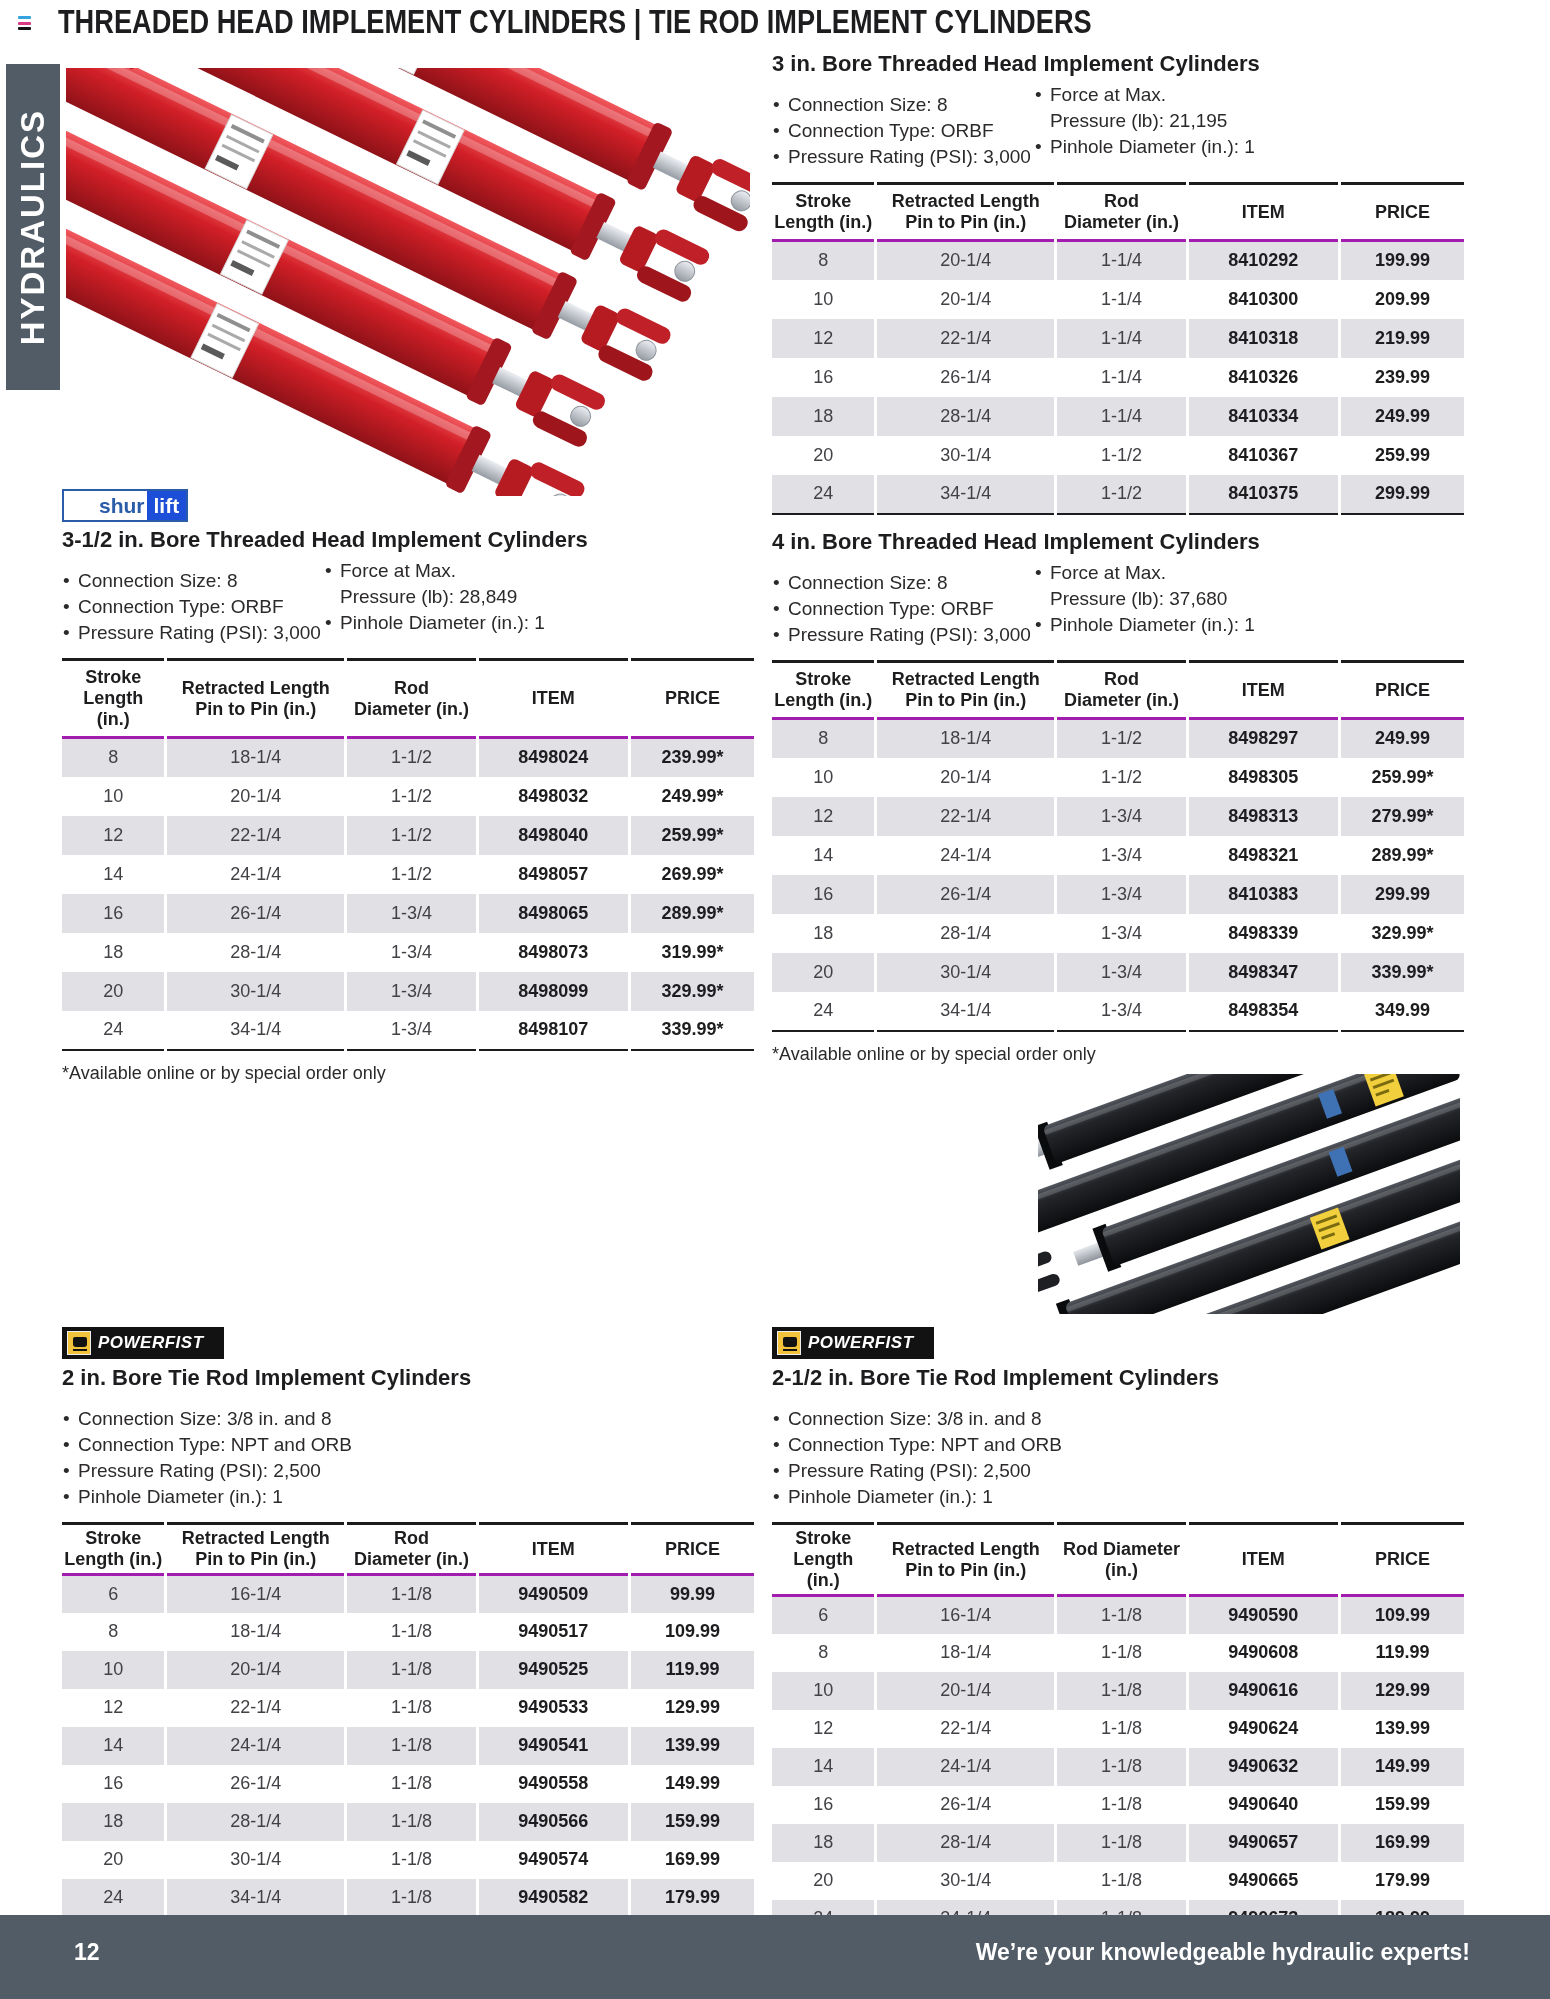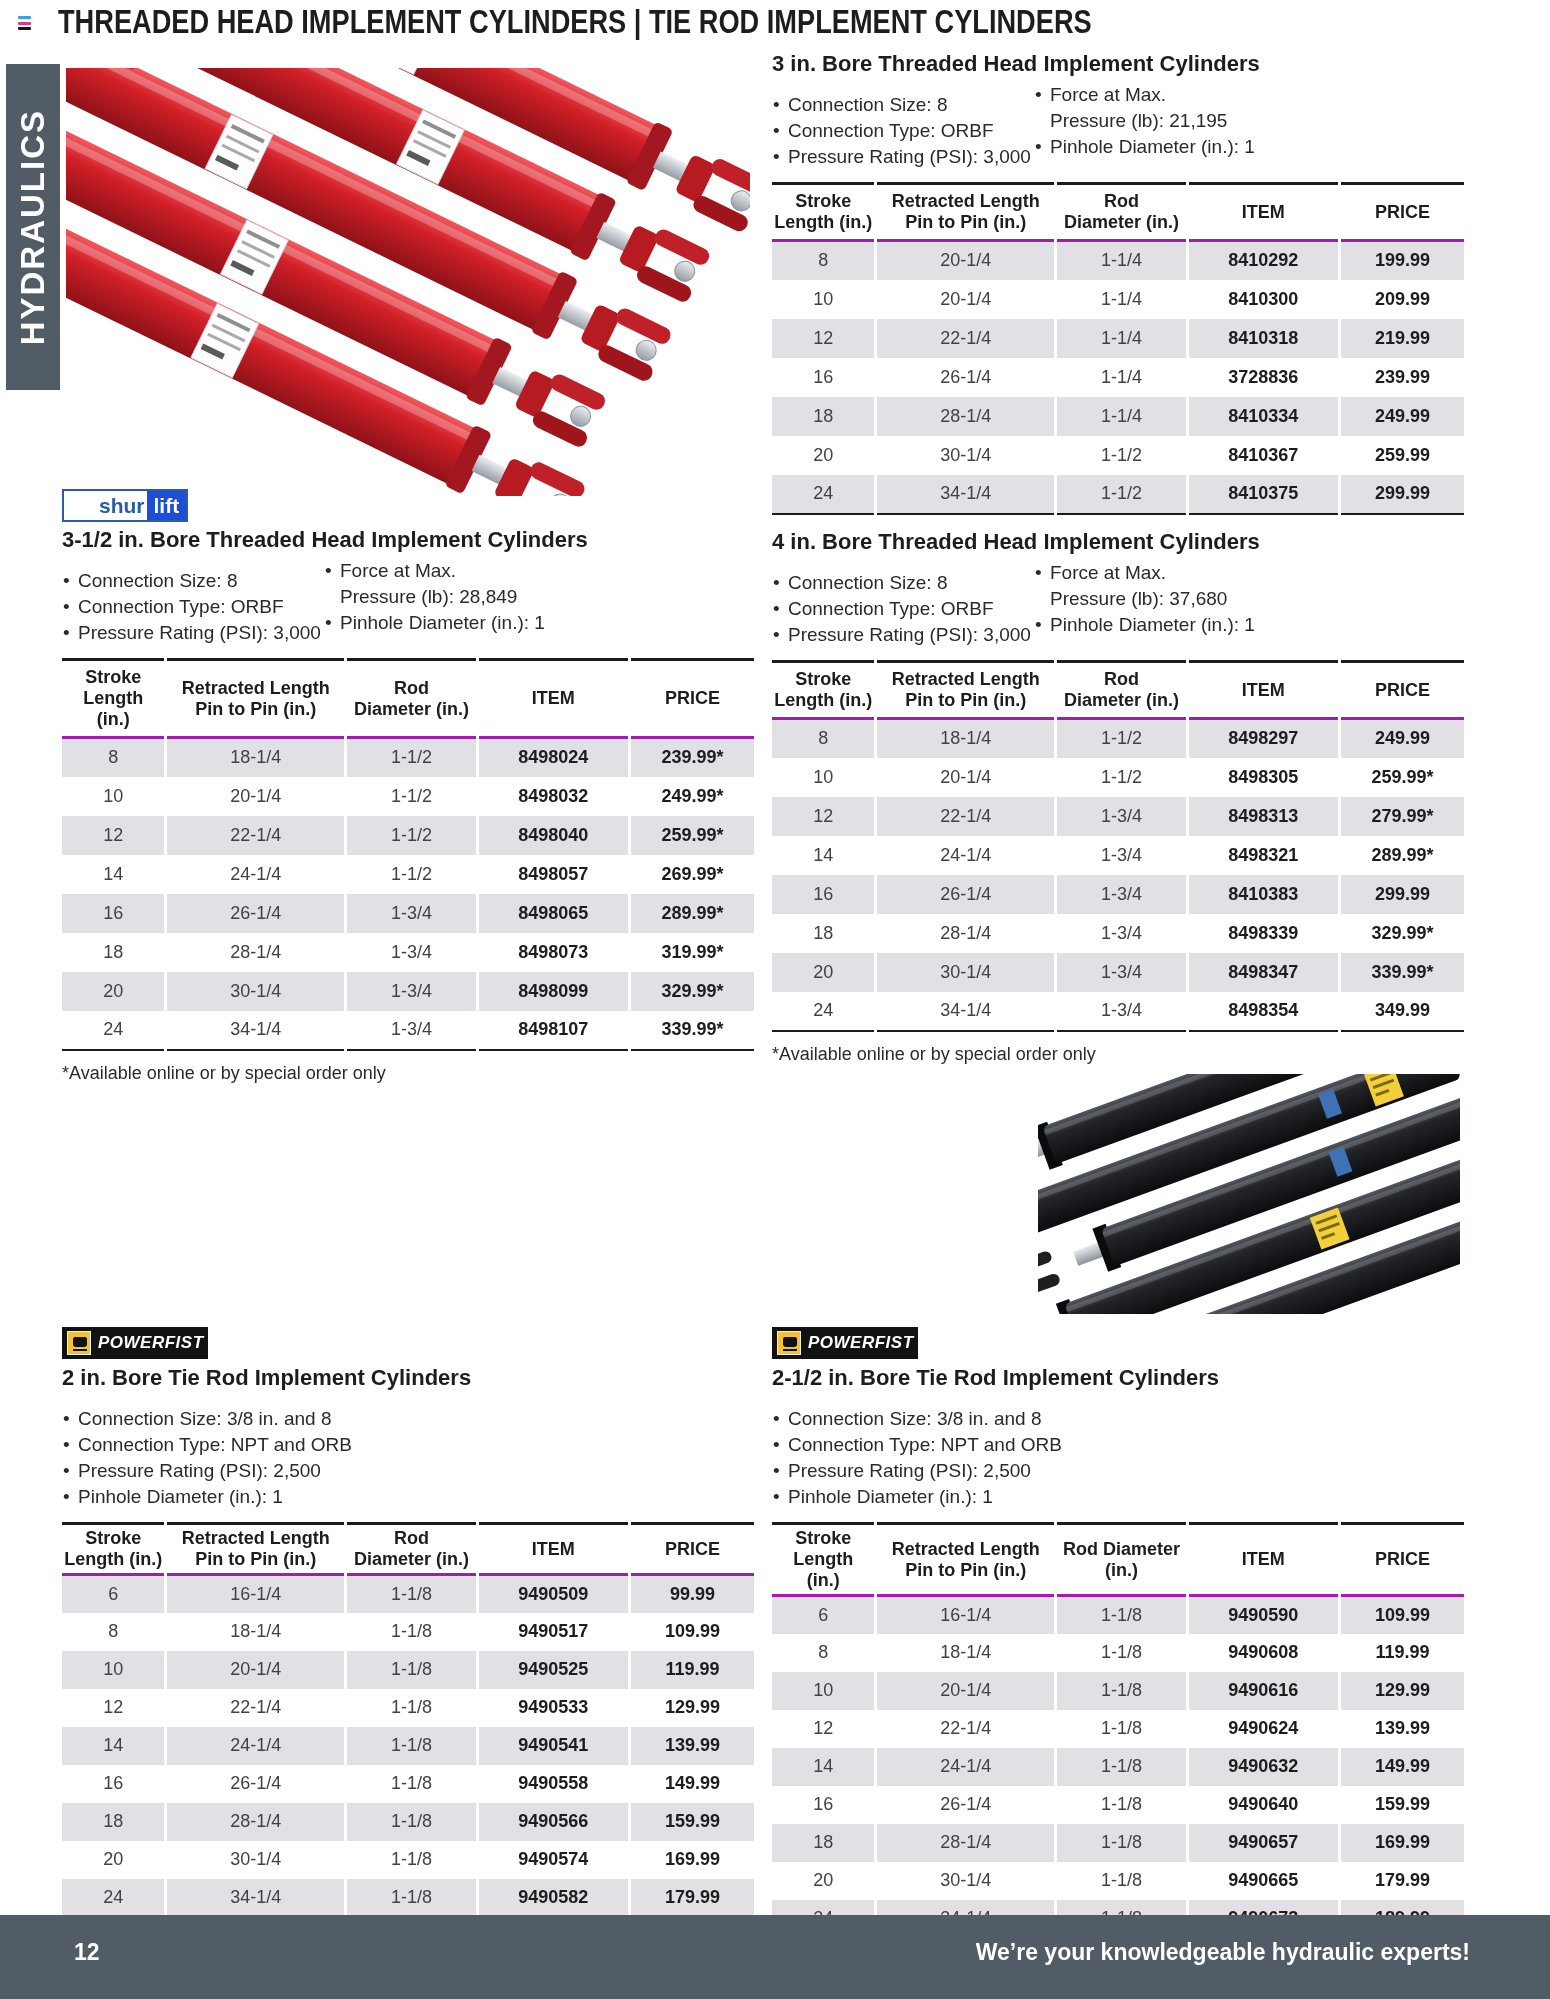--- a/index.html
+++ b/index.html
@@ -50,21 +50,21 @@
   td.col-3, td.col-4 { color:#1d1d1f; font-weight:700; }
 
   .footnote { margin-top:12px; font-size:18px; color:#2c292a; }
 
   
   .shurlift { display:inline-flex; align-items:stretch; border:2px solid #2a5caa; background:#fff; font-weight:700; font-size:21px; line-height:1;padding-left:28px; }
   .shurlift .shur { color:#2a5caa; padding:4px 2px 4px 7px; }
   .shurlift .lift { background:#1d4ed8; color:#fff; padding:4px 7px; }
 
   
-  .powerfist { display:inline-flex; align-items:center; background:#121212; padding:4px 4px 4px 5px; gap:7px; }
+  .powerfist { display:inline-flex; align-items:center; background:#121212; padding:4px 20px 4px 5px; gap:7px; }
   .pf-icon { width:24px; height:24px; background:#f2c23a; border:1px solid #efefef; position:relative; flex:none; }
   .pf-icon::before { content:""; position:absolute; left:5px; top:5px; width:14px; height:10px; background:#121212; border-radius:2px 2px 3px 3px; }
   .pf-icon::after { content:""; position:absolute; left:5px; top:17px; width:14px; height:2px; background:#121212; }
   .pf-text { color:#fff; font-weight:700; font-style:italic; font-size:17px; letter-spacing:0.5px; }
 
   .footer { position:absolute; left:0; top:1915px; width:1550px; height:84px; background:#525c67; }
   .footer .page-num { position:absolute; left:74px; top:24px; color:#fff; font-size:23px; font-weight:700; }
   .footer .tagline { position:absolute; right:80px; top:24px; color:#fff; font-size:23px; font-weight:700; }
 </style>
 </head>
@@ -333,21 +333,21 @@
             <td class="col-0" data-name="table-cell">12</td>
             <td class="col-1" data-name="table-cell">22-1/4</td>
             <td class="col-2" data-name="table-cell">1-1/4</td>
             <td class="col-3" data-name="table-cell">8410318</td>
             <td class="col-4" data-name="table-cell">219.99</td>
           </tr>
           <tr data-name="table-row">
             <td class="col-0" data-name="table-cell">16</td>
             <td class="col-1" data-name="table-cell">26-1/4</td>
             <td class="col-2" data-name="table-cell">1-1/4</td>
-            <td class="col-3" data-name="table-cell">3728836</td>
+            <td class="col-3" data-name="table-cell">8410326</td>
             <td class="col-4" data-name="table-cell">239.99</td>
           </tr>
           <tr data-name="table-row">
             <td class="col-0" data-name="table-cell">18</td>
             <td class="col-1" data-name="table-cell">28-1/4</td>
             <td class="col-2" data-name="table-cell">1-1/4</td>
             <td class="col-3" data-name="table-cell">8410334</td>
             <td class="col-4" data-name="table-cell">249.99</td>
           </tr>
           <tr data-name="table-row">

